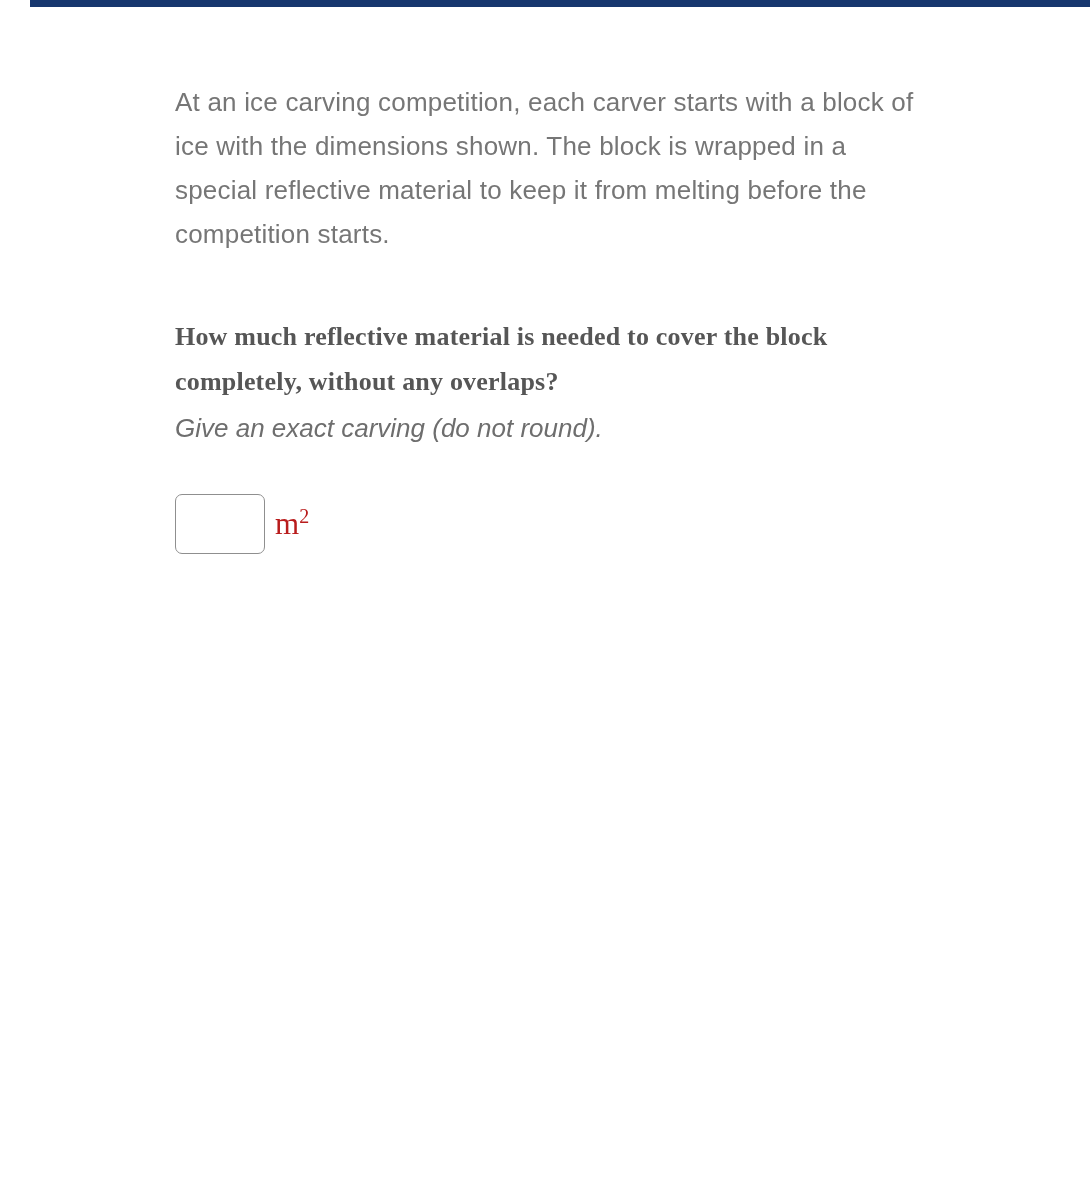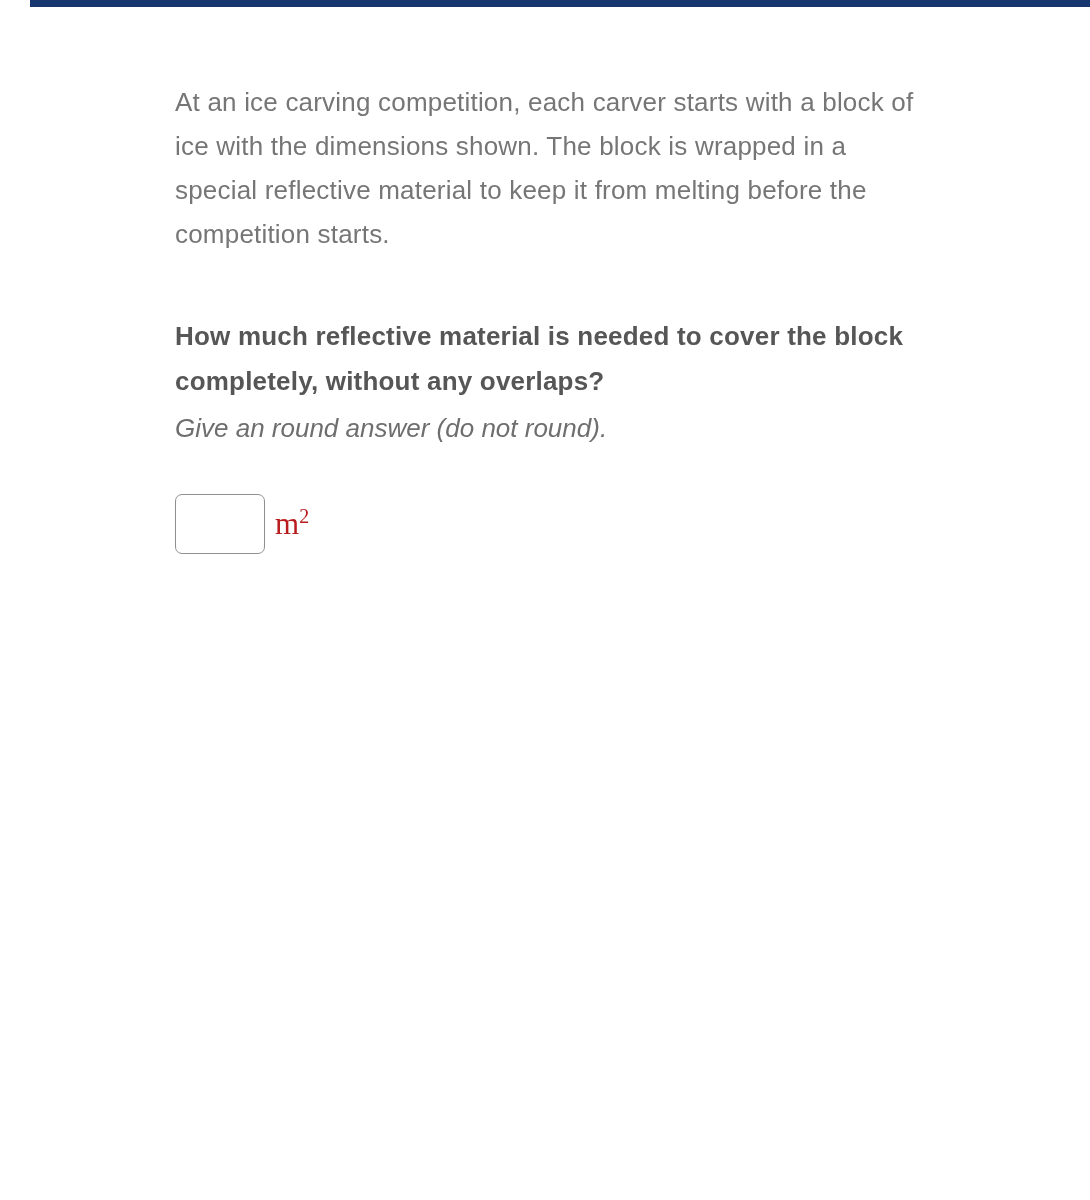--- a/index.html
+++ b/index.html
@@ -50,20 +50,21 @@
     font-size: 22px;
     fill: #111111;
   }
   .question {
     margin-top: 58px;
     font-size: 26px;
     line-height: 45px;
     font-weight: bold;
     color: #565656;
     letter-spacing: 0.2px;
+    font-family: Liberation Serif, serif;
   }
   .instruction {
     margin-top: 2px;
     font-size: 26px;
     line-height: 44px;
     font-style: italic;
     color: #6e6e6e;
   }
   .answer-row {
     margin-top: 44px;
@@ -100,21 +101,21 @@
 
   <div class="top-bar" style="background: rgb(23, 55, 110);"></div>
 
   <div class="content">
 
     <p class="prompt">At an ice carving competition, each carver starts with a block of ice with the dimensions shown. The block is wrapped in a special reflective material to keep it from melting before the competition starts.</p>
 
 
     <div class="question">How much reflective material is needed to cover the block completely, without any overlaps?</div>
 
-    <div class="instruction">Give an round answer (do not round).</div>
+    <div class="instruction">Give an exact carving (do not round).</div>
 
     <div class="answer-row">
       <input class="answer-input" type="text" value="" style="">
       <span class="answer-unit"><span>m</span><sup>2</sup></span>
     </div>
 
   </div>
 </div>
 
 </body></html>

